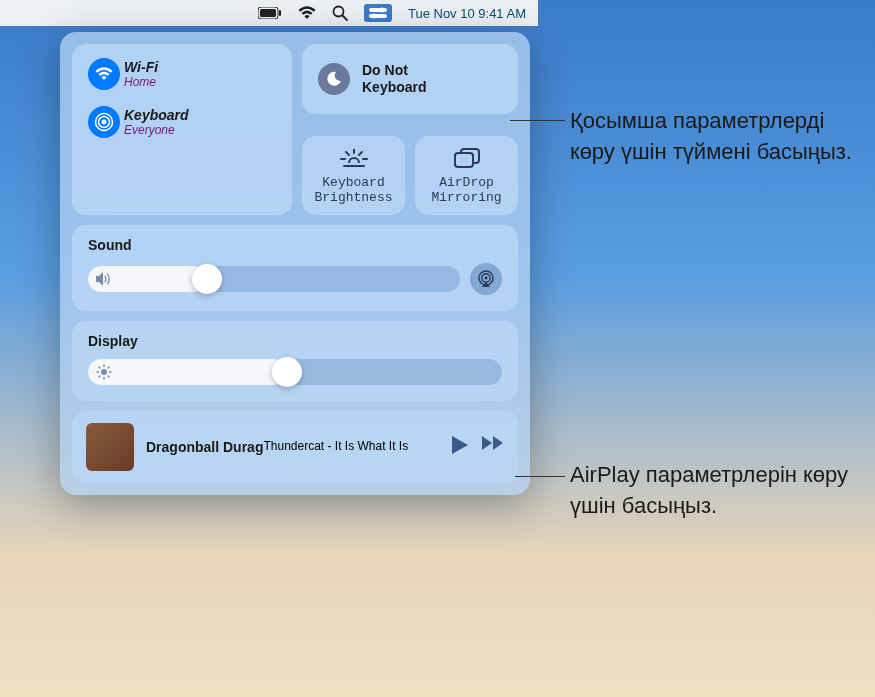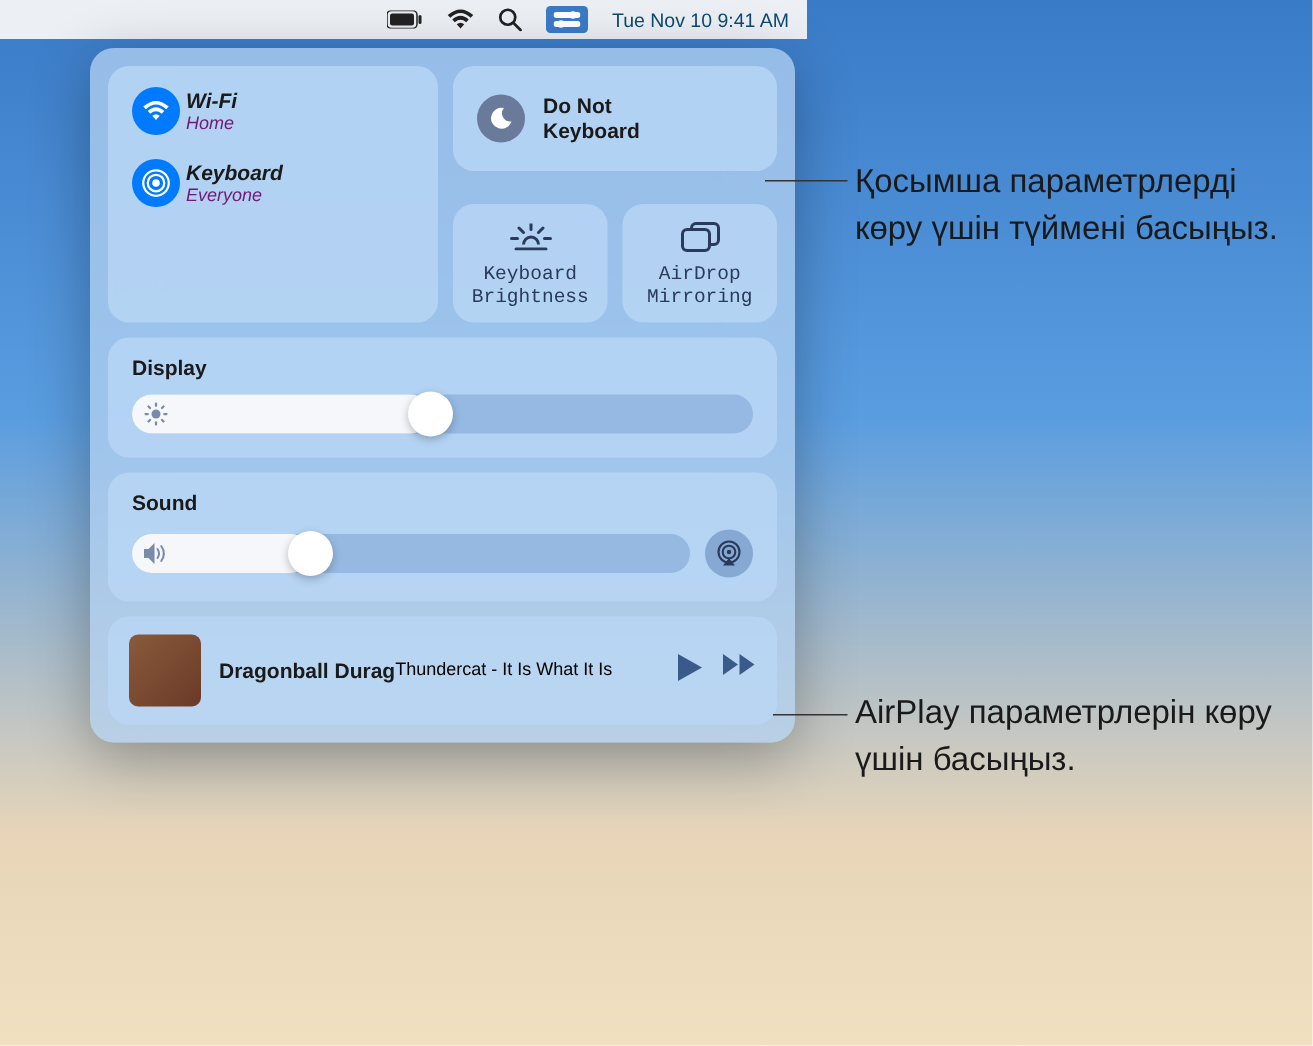--- a/index.html
+++ b/index.html
@@ -147,20 +147,44 @@
         <div class="cc-small">
           <div class="cc-small-icon">
             <svg width="26" height="20" viewBox="0 0 26 20">
                 <rect x="1" y="5" width="18" height="14" rx="3" fill="none" stroke="#2a3a5a" stroke-width="2"></rect>
                 <path d="M7 5 L7 4 A3 3 0 0 1 10 1 L22 1 A3 3 0 0 1 25 4 L25 12 A3 3 0 0 1 22 15 L19 15" fill="none" stroke="#2a3a5a" stroke-width="2"></path>
               </svg>
           </div>
           <div class="cc-small-label" style="white-space:pre-line">AirDrop
 Mirroring</div>
         </div>
+      </div>
+    </div>
+  </div>
+
+  <div class="cc-slider-block">
+    <div class="cc-slider-title">Sound</div>
+    <div class="cc-slider-row">
+      <div class="cc-slider">
+        <div class="cc-slider-fill" id="sound-fill" style="width: 32%;">
+          <svg width="18" height="14" viewBox="0 0 18 14">
+              <path d="M0 4 L3 4 L7 0 L7 14 L3 10 L0 10 Z" fill="#7a8aaa"></path>
+              <path d="M9 4 Q11 7 9 10" fill="none" stroke="#7a8aaa" stroke-width="1.3" stroke-linecap="round"></path>
+              <path d="M11.5 2 Q15 7 11.5 12" fill="none" stroke="#7a8aaa" stroke-width="1.3" stroke-linecap="round"></path>
+            </svg>
+        </div>
+        <div class="cc-slider-knob" id="sound-knob" style="left: 32%;"></div>
+      </div>
+      <div class="cc-airplay-btn">
+        <svg width="18" height="18" viewBox="0 0 18 18">
+            <circle cx="9" cy="8" r="7" fill="none" stroke="#2a3a5a" stroke-width="1.4"></circle>
+            <circle cx="9" cy="8" r="4.2" fill="none" stroke="#2a3a5a" stroke-width="1.4"></circle>
+            <circle cx="9" cy="8" r="1.5" fill="#2a3a5a"></circle>
+            <path d="M5 17 L9 12 L13 17 Z" fill="#2a3a5a"></path>
+          </svg>
       </div>
     </div>
   </div>
 
   <div class="cc-slider-block">
     <div class="cc-slider-title">Display</div>
     <div class="cc-slider">
       <div class="cc-slider-fill" id="display-fill" style="width: 48%;">
         <svg width="16" height="16" viewBox="0 0 16 16">
             <circle cx="8" cy="8" r="3" fill="#7a8aaa"></circle>
@@ -173,44 +197,20 @@
               <line x1="12" y1="12" x2="13" y2="13"></line>
               <line x1="3" y1="13" x2="4" y2="12"></line>
               <line x1="12" y1="4" x2="13" y2="3"></line>
             </g>
           </svg>
       </div>
       <div class="cc-slider-knob" id="display-knob" style="left: 48%;"></div>
     </div>
   </div>
 
-  <div class="cc-slider-block">
-    <div class="cc-slider-title">Sound</div>
-    <div class="cc-slider-row">
-      <div class="cc-slider">
-        <div class="cc-slider-fill" id="sound-fill" style="width: 32%;">
-          <svg width="18" height="14" viewBox="0 0 18 14">
-              <path d="M0 4 L3 4 L7 0 L7 14 L3 10 L0 10 Z" fill="#7a8aaa"></path>
-              <path d="M9 4 Q11 7 9 10" fill="none" stroke="#7a8aaa" stroke-width="1.3" stroke-linecap="round"></path>
-              <path d="M11.5 2 Q15 7 11.5 12" fill="none" stroke="#7a8aaa" stroke-width="1.3" stroke-linecap="round"></path>
-            </svg>
-        </div>
-        <div class="cc-slider-knob" id="sound-knob" style="left: 32%;"></div>
-      </div>
-      <div class="cc-airplay-btn">
-        <svg width="18" height="18" viewBox="0 0 18 18">
-            <circle cx="9" cy="8" r="7" fill="none" stroke="#2a3a5a" stroke-width="1.4"></circle>
-            <circle cx="9" cy="8" r="4.2" fill="none" stroke="#2a3a5a" stroke-width="1.4"></circle>
-            <circle cx="9" cy="8" r="1.5" fill="#2a3a5a"></circle>
-            <path d="M5 17 L9 12 L13 17 Z" fill="#2a3a5a"></path>
-          </svg>
-      </div>
-    </div>
-  </div>
-
   <div class="cc-media">
     <div class="cc-album"></div>
     <div class="cc-media-text">
       <span class="cc-track">Dragonball Durag</span>
       <span class="cc-artist">Thundercat - It Is What It Is</span>
     </div>
     <div class="cc-media-ctrl">
       <span class="cc-media-btn">
         <svg width="16" height="18" viewBox="0 0 16 18">
             <path d="M0 0 L16 9 L0 18 Z" fill="#3a5a8a"></path>

